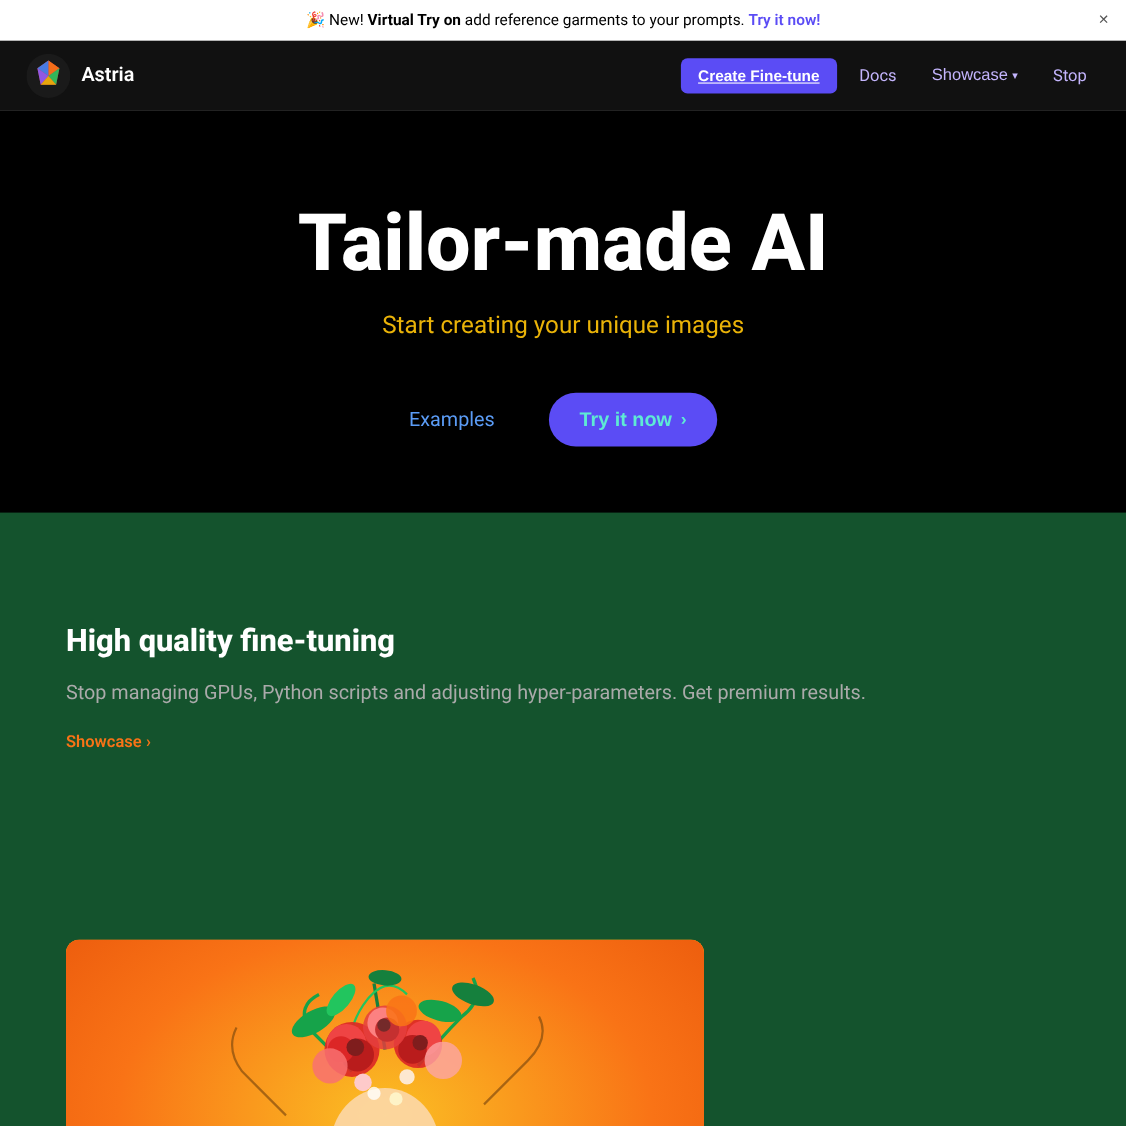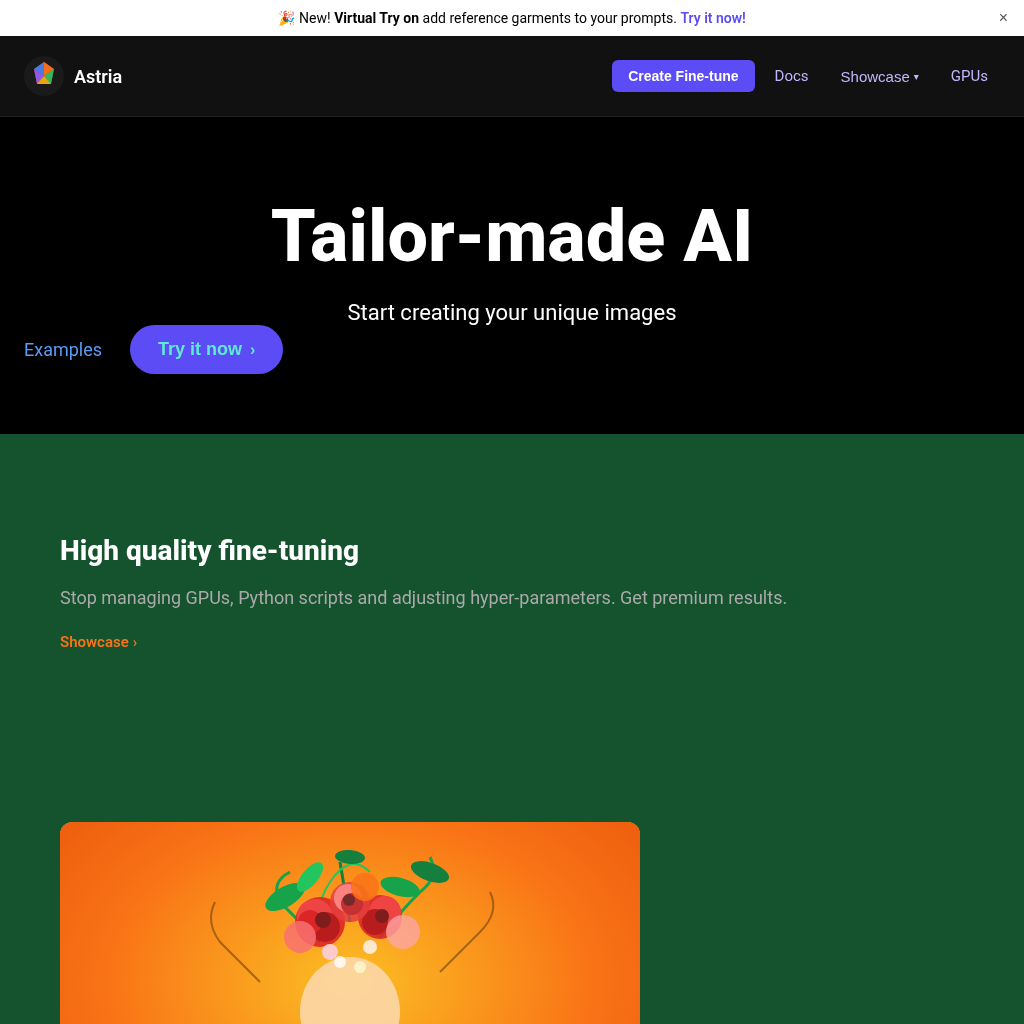--- a/index.html
+++ b/index.html
@@ -47,21 +47,21 @@
     .announcement-banner .bold {
       font-weight: 700;
     }
 
     
     .navbar {
       background: #111;
       display: flex;
       align-items: center;
       padding: 0 24px;
-      height: 81px;
+      height: 64px;
       border-bottom: 1px solid #222;
     }
 
     .navbar-brand {
       display: flex;
       align-items: center;
       gap: 10px;
       text-decoration: none;
       color: #fff;
       font-size: 18px;
@@ -82,20 +82,21 @@
 
     .btn-create-finetune {
       background: #5b4cf5;
       color: #fff;
       border: none;
       border-radius: 6px;
       padding: 8px 16px;
       font-size: 14px;
       font-weight: 600;
       cursor: pointer;
+      text-decoration: underline;
     }
 
     .nav-link {
       color: #c4b5fd;
       text-decoration: none;
       font-size: 15px;
       padding: 8px 12px;
       cursor: pointer;
       background: none;
       border: none;
@@ -104,42 +105,43 @@
       gap: 4px;
     }
 
     .dropdown-arrow {
       font-size: 10px;
     }
 
     
     .hero {
       text-align: center;
-      padding: 80px 24px 60px;
+      padding: 80px 12px 60px;
       background: #000;
     }
 
     .hero-title {
       font-size: 72px;
       font-weight: 800;
       color: #fff;
       margin-bottom: 24px;
       line-height: 1.1;
     }
 
     .hero-subtitle {
       font-size: 22px;
-      color: #ffffff;
+      color: #eab308;
+      margin-bottom: 48px;
     }
 
     .hero-buttons {
       display: flex;
       align-items: center;
-      justify-content: flex-start;
-      gap: 28px;
+      justify-content: center;
+      gap: 49px;
     }
 
     .btn-examples {
       color: #5b9cf6;
       background: none;
       border: none;
       font-size: 18px;
       cursor: pointer;
       text-decoration: none;
     }
@@ -255,21 +257,21 @@
     </svg>
     <span>Astria</span>
   </a>
   <div class="navbar-right">
     <button class="btn-create-finetune">Create Fine-tune</button>
     <a href="#" class="nav-link">Docs</a>
     <button class="nav-link">
       <span>Showcase</span>
       <span class="dropdown-arrow">▾</span>
     </button>
-    <a href="#" class="nav-link">GPUs</a>
+    <a href="#" class="nav-link">Stop</a>
   </div>
 </nav>
 
 <section class="hero">
   <h1 class="hero-title">Tailor-made AI</h1>
   <p class="hero-subtitle">Start creating your unique images</p>
   <div class="hero-buttons">
     <a href="#" class="btn-examples">Examples</a>
     <button class="btn-try-now">
       <span>Try it now</span>

